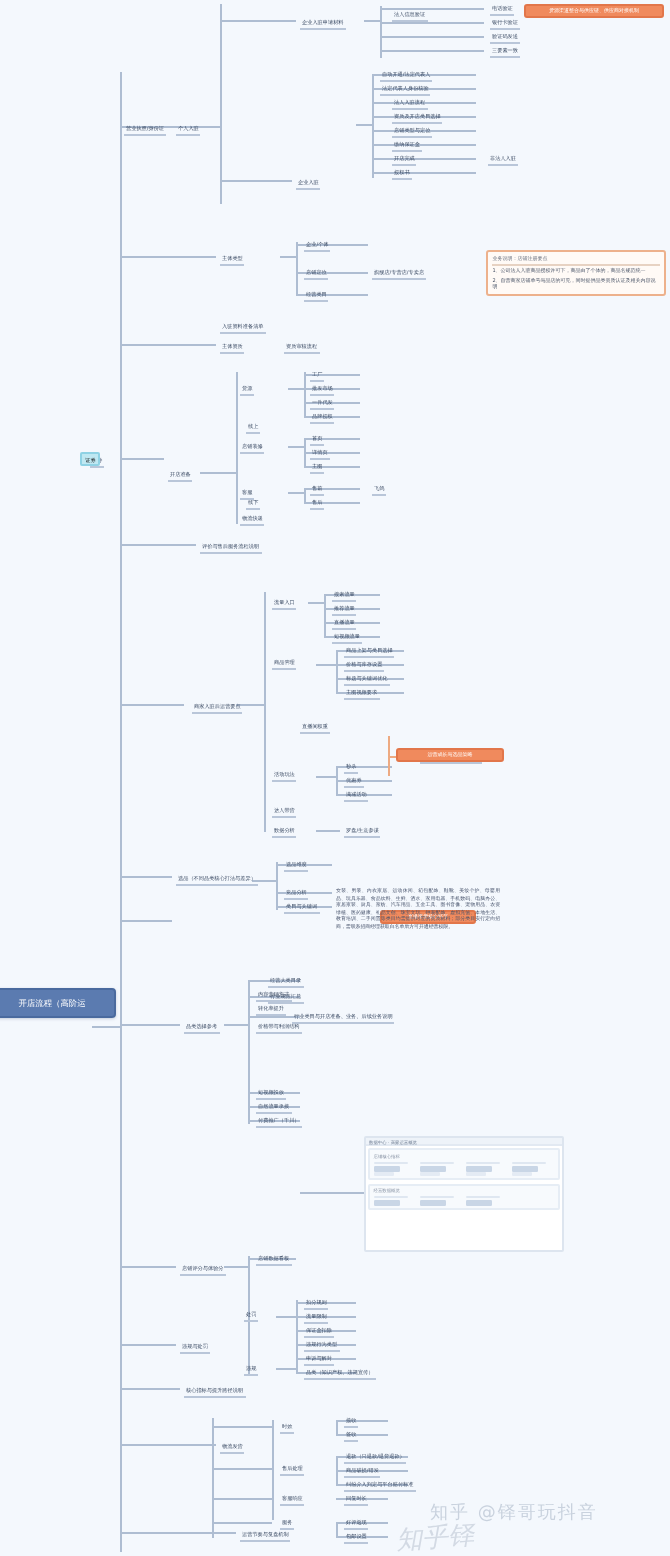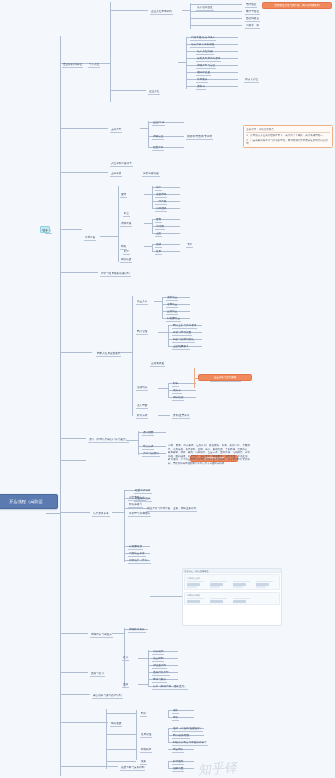--- a/index.html
+++ b/index.html
@@ -400,15 +400,16 @@
         </div>
         <div class="scell">
           <div class="sk"></div>
           <div class="sv"></div>
         </div>
         <div class="scell"></div>
       </div>
     </div>
   </div>
 
+  <div class="wm" style="left:215px;top:750px;">知乎 @铎哥玩抖音</div>
   <div class="wm-sig" style="left:198px;top:760px;">知乎铎</div>
 
 </div>
 
 </body></html>

